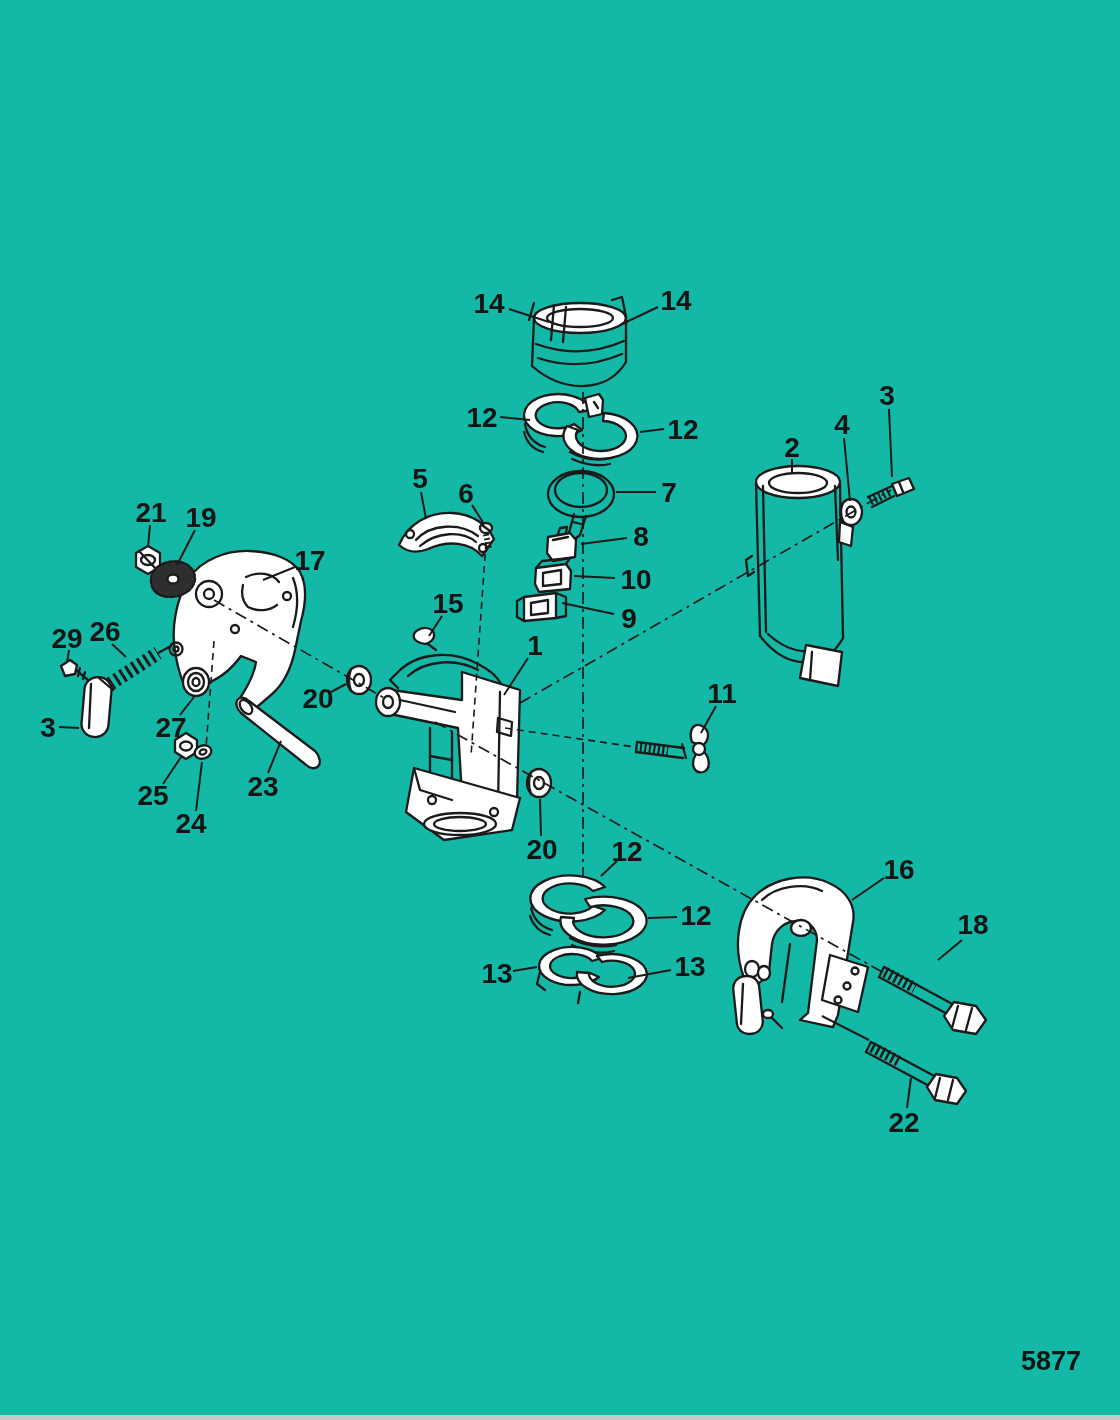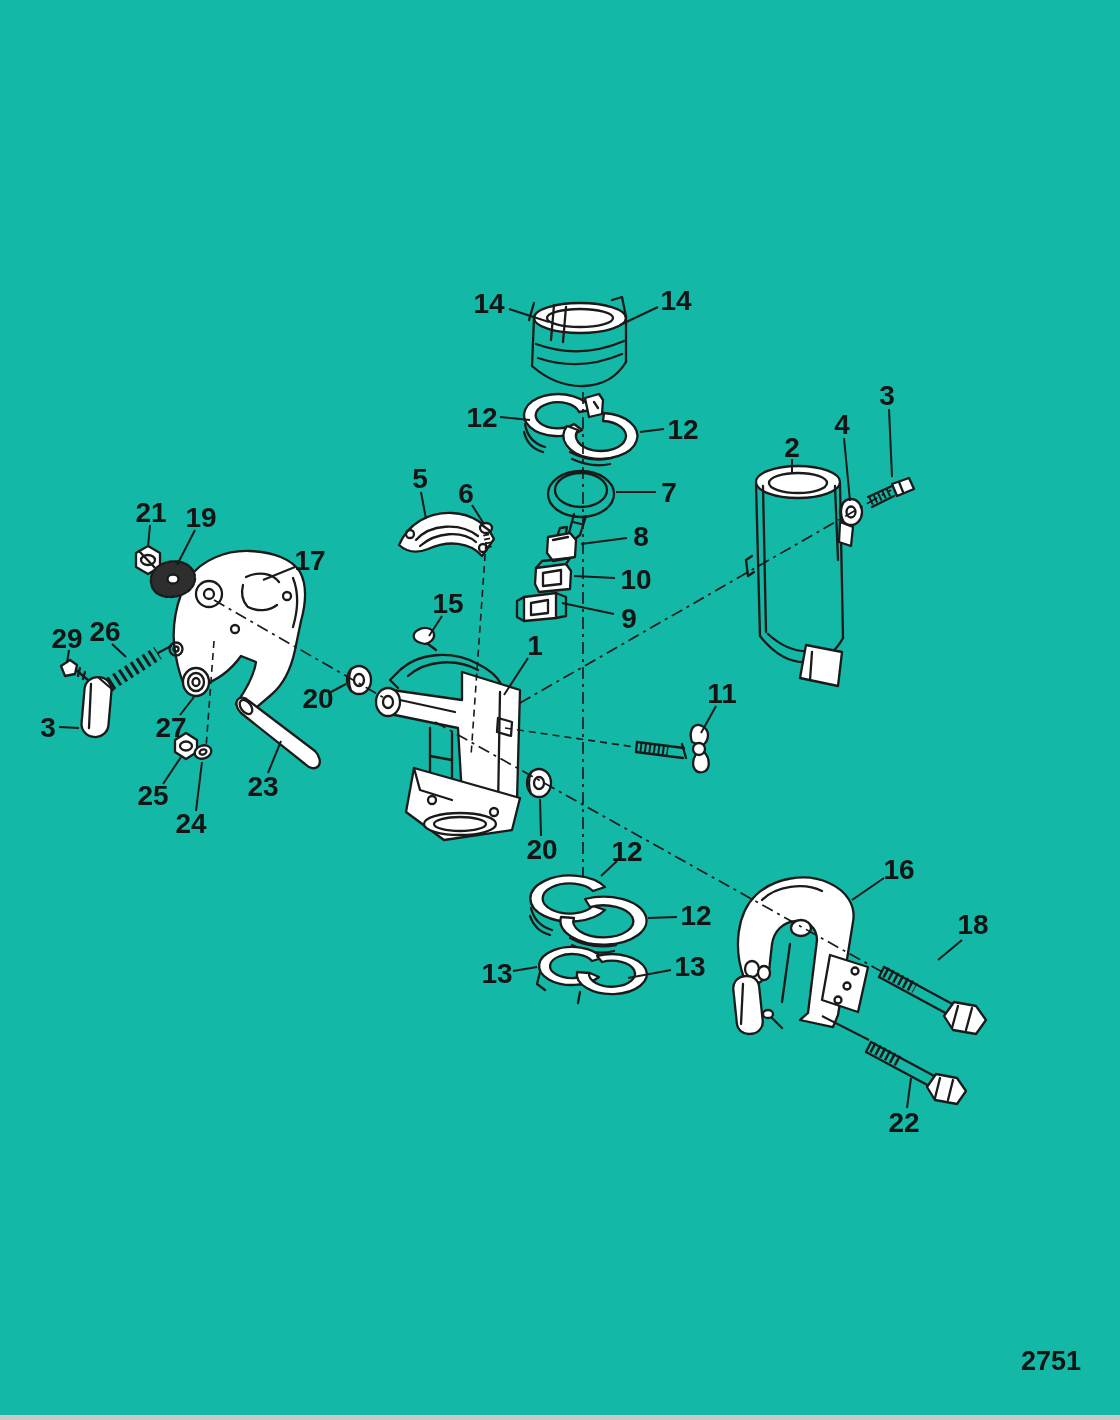--- a/index.html
+++ b/index.html
@@ -351,16 +351,16 @@
         <text x="690" y="976" class="callout">13</text>
         <line x1="884" y1="878" x2="852" y2="900" class="leader"></line>
         <text x="899" y="879" class="callout">16</text>
         <line x1="962" y1="940" x2="938" y2="960" class="leader"></line>
         <text x="973" y="934" class="callout">18</text>
         <line x1="907" y1="1108" x2="911" y2="1078" class="leader"></line>
         <text x="904" y="1132" class="callout">22</text>
       </g>
 </svg>
 
-<div class="fig">2751</div>
+<div class="fig">5877</div>
 <div class="scan-edge"></div>
 
 </div>
 
 </body></html>

